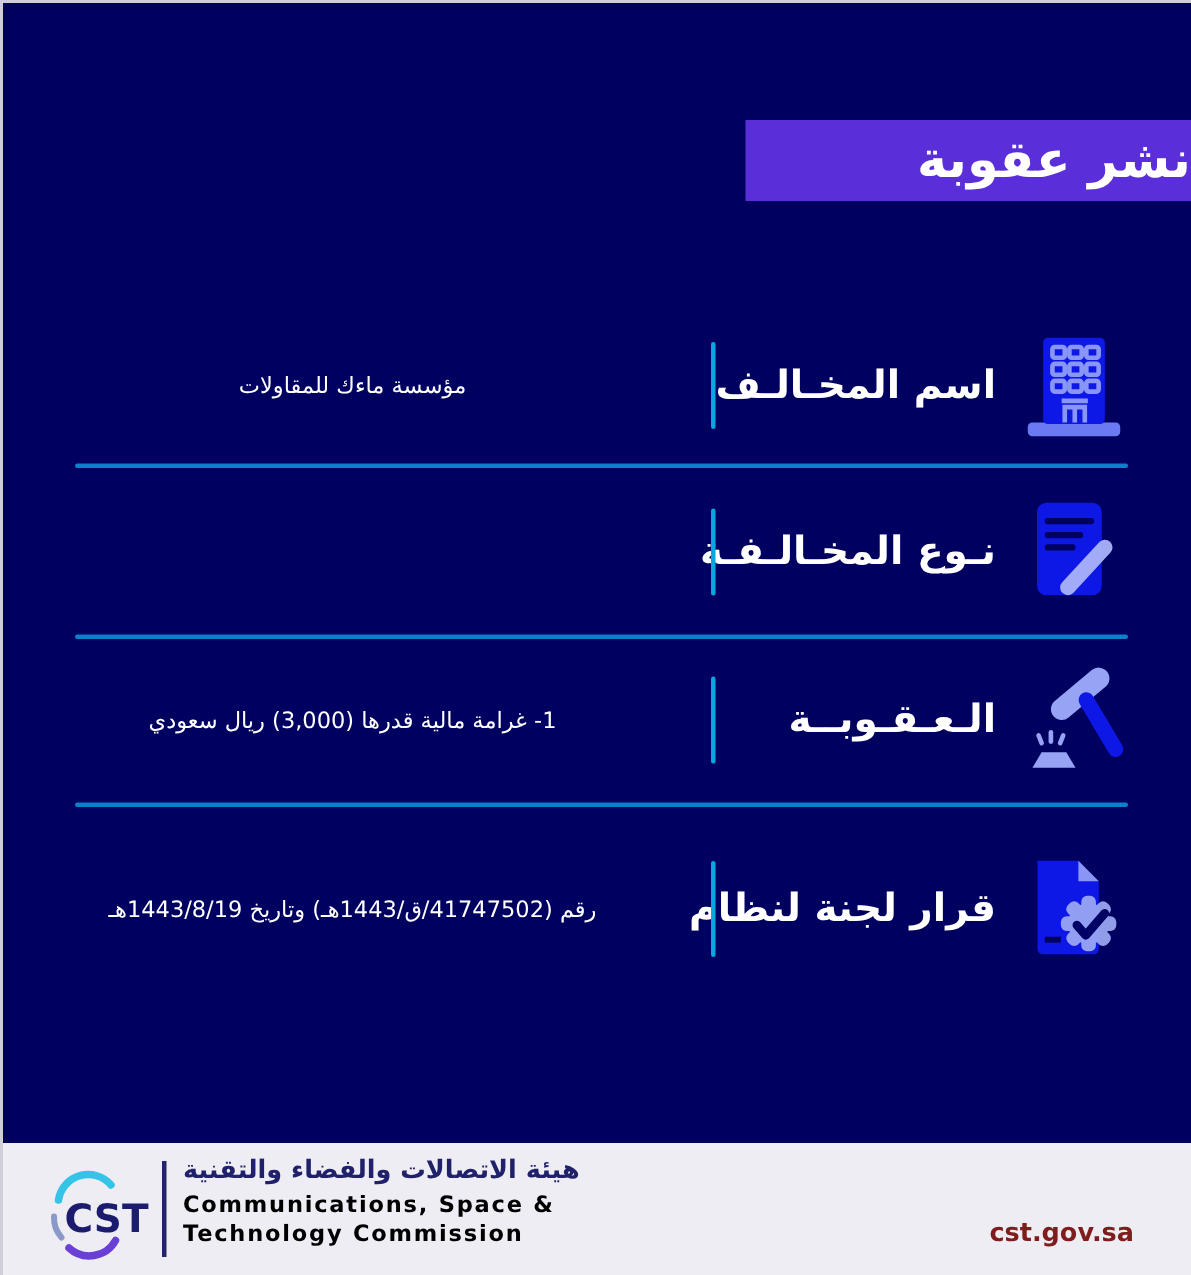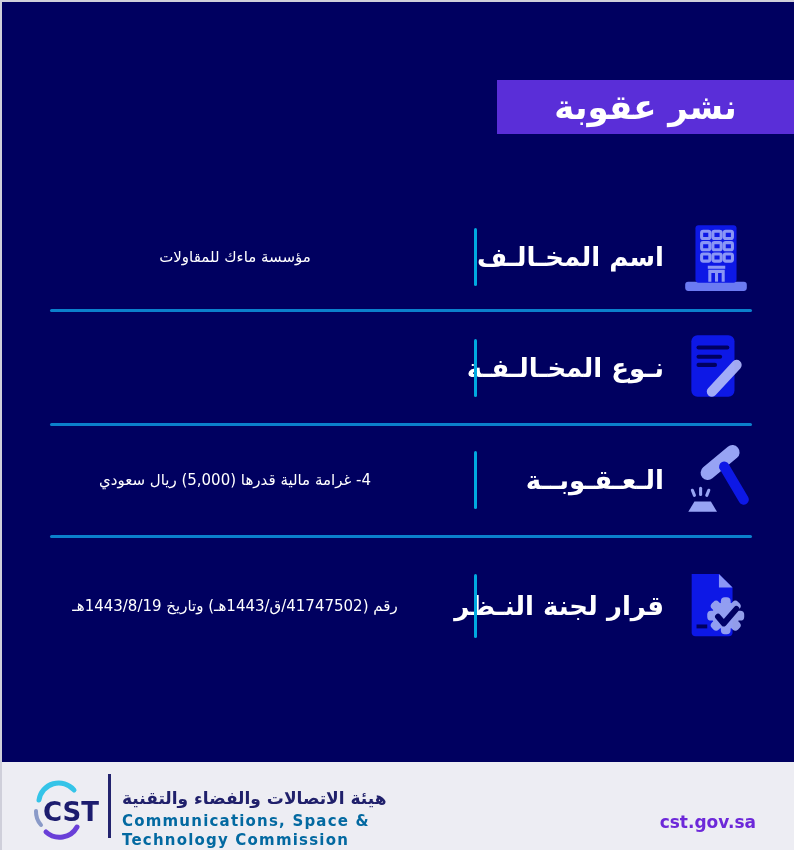--- a/index.html
+++ b/index.html
@@ -5,21 +5,21 @@
   html,body{margin:0;padding:0;background:#ffffff;}
   .canvas{
     position:relative;width:794px;height:850px;overflow:hidden;
     background:#000060;box-sizing:border-box;
     border-top:2px solid #cfcfda;border-left:2px solid #cfcfda;
     font-family:"DejaVu Sans","Liberation Sans",sans-serif;
   }
   
   .banner{
     position:absolute;top:78px;right:0;width:297px;height:54px;
-    background:#5a2ed8;display:flex;align-items:center;justify-content:center;
+    background:#5a2ed8;display:flex;align-items:center;justify-content:flex-end;
   }
   .banner-title{color:#ffffff;font-size:34px;font-weight:bold;direction:rtl;white-space:nowrap;}
   
   .row{position:absolute;left:0;width:794px;}
   .row-icon{position:absolute;right:44px;top:50%;transform:translateY(-50%);width:72px;height:76px;}
   .row-icon svg{width:100%;height:100%;display:block;}
   .vline{position:absolute;right:319px;top:50%;transform:translateY(-50%);width:3px;height:58px;background:#00a9e0;border-radius:2px;}
   .row-label{
     position:absolute;right:132px;top:50%;transform:translateY(-50%);
     color:#ffffff;font-weight:bold;font-size:26px;text-align:right;direction:rtl;white-space:nowrap;
@@ -37,24 +37,24 @@
   #row-4{top:548px;height:112px;}
   #row-4 .vline{height:64px;}
   #divider-1{top:307px;}
   #divider-2{top:421px;}
   #divider-3{top:533px;}
   
   .footer{position:absolute;left:0;top:760px;width:794px;height:90px;background:#ededf3;}
   .cst-logo{position:absolute;left:28px;top:16px;width:72px;height:70px;}
   .cst-logo svg{width:100%;height:100%;display:block;}
   .footer-divider{position:absolute;left:106px;top:12px;width:3px;height:64px;background:#23236e;}
-  .footer-text{position:absolute;left:120px;top:26px;color:#20206b;}
+  .footer-text{position:absolute;left:120px;top:8px;color:#20206b;}
   .org-ar{font-size:17px;font-weight:bold;direction:rtl;text-align:left;white-space:nowrap;margin-bottom:4px;}
-  .org-en{font-size:15px;font-weight:bold;letter-spacing:1.2px;line-height:19px;white-space:nowrap;color:#0369a1;}
-  .website{position:absolute;right:40px;bottom:20px;font-size:17px;font-weight:bold;color:#6d28d9;}
+  .org-en{font-size:15px;font-weight:bold;letter-spacing:1.2px;line-height:19px;white-space:nowrap;color:#000000;}
+  .website{position:absolute;right:40px;bottom:20px;font-size:17px;font-weight:bold;color:#7f1d1d;}
 </style>
 </head>
 <body>
 
 <div class="canvas">
 
   <div class="banner">
     <div class="banner-title">نشر عقوبة</div>
   </div>
 
@@ -117,21 +117,21 @@
           <line x1="14" y1="52" x2="12" y2="47"></line>
           <line x1="20" y1="51" x2="20" y2="45"></line>
           <line x1="26" y1="52" x2="28" y2="47"></line>
         </g>
         <path d="M8 68 L36 68 L30 58 L14 58 Z" fill="#97a3f4"></path>
       </svg>
     </div>
     <div class="row-label">الـعـقـوبــة</div>
     <div class="vline"></div>
     <div class="row-content">
-      <div>4- غرامة مالية قدرها (5,000) ريال سعودي</div>
+      <div>1- غرامة مالية قدرها (3,000) ريال سعودي</div>
     </div>
   </div>
 
   <div class="divider" id="divider-3"></div>
 
   <div class="row" id="row-4">
     <div class="row-icon">
       <svg viewBox="0 0 74 78">
         <path d="M12 6 H40 L54 20 V66 Q54 70 50 70 H16 Q12 70 12 66 Z" fill="#0d18e6"></path>
         <path d="M40 6 L54 20 H40 Z" fill="#8a96f5"></path>
@@ -142,21 +142,21 @@
             <rect x="-19" y="-5" width="38" height="10" rx="4" transform="rotate(45)"></rect>
             <rect x="-19" y="-5" width="38" height="10" rx="4" transform="rotate(90)"></rect>
             <rect x="-19" y="-5" width="38" height="10" rx="4" transform="rotate(135)"></rect>
             <circle r="14"></circle>
           </g>
           <path d="M-8 1 L-2 8 L11 -7" fill="none" stroke="#000060" stroke-width="6" stroke-linecap="round" stroke-linejoin="round"></path>
         </g>
       </svg>
     </div>
     <div class="row-label row-label-multi">
-      <div>قرار لجنة النـظر</div>
+      <div>قرار لجنة لنظام</div>
     </div>
     <div class="vline"></div>
     <div class="row-content">
       <div>رقم (41747502/ق/1443هـ) وتاريخ 1443/8/19هـ</div>
     </div>
   </div>
 
   <div class="footer">
     <div class="cst-logo">
       <svg viewBox="0 0 72 70">

